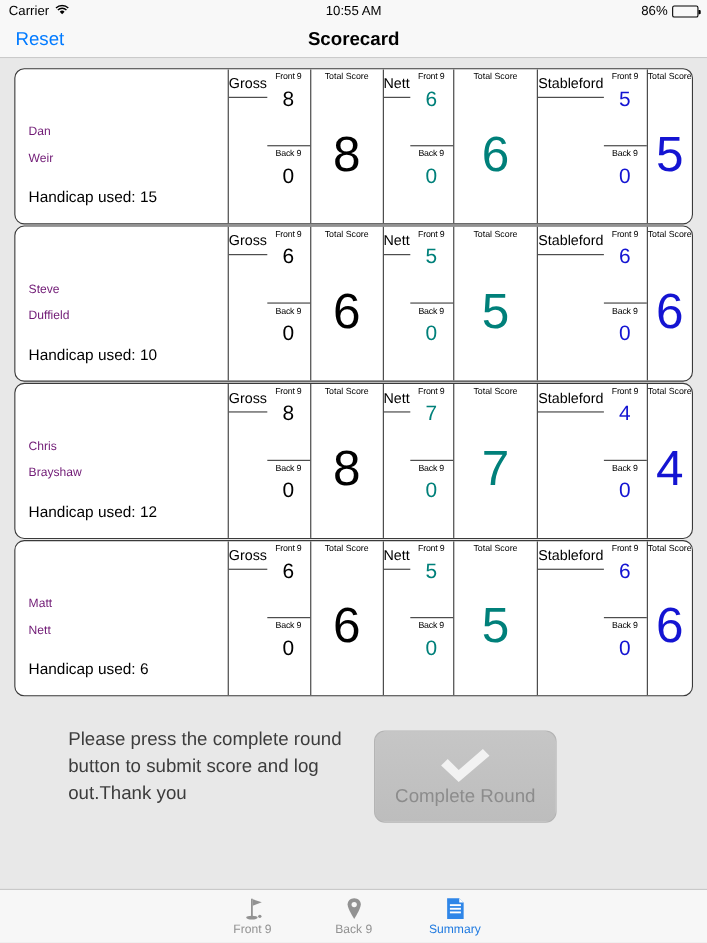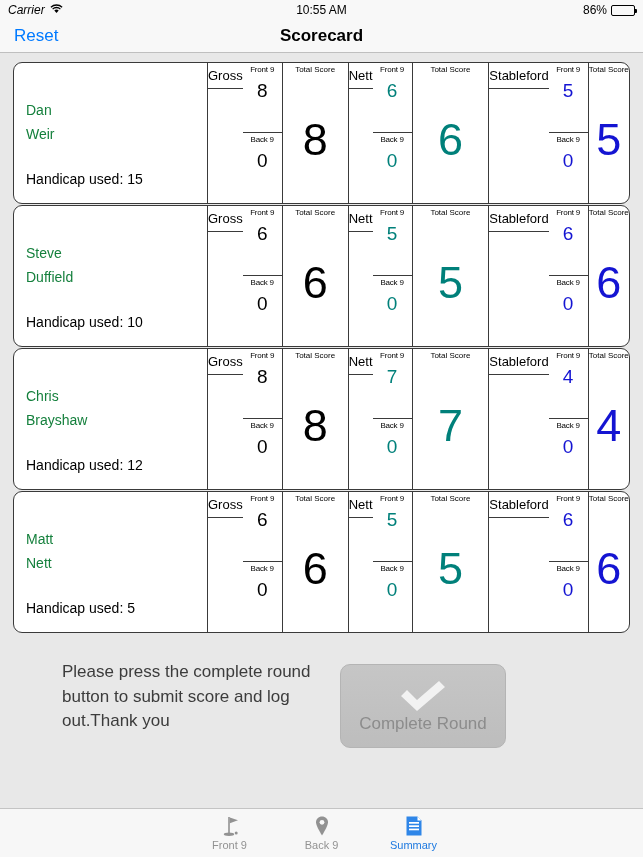--- a/index.html
+++ b/index.html
@@ -12,21 +12,21 @@
 
   
   .status-bar {
     height: 20px; width: 643px;
     display: flex; align-items: center;
     padding: 0 8px;
     font-size: 12px; color: #000;
     background: #f8f8f8;
     position: relative;
   }
-  .sb-left { display: flex; align-items: center; gap: 5px; font-style: italic; }
+  .sb-left { display: flex; align-items: center; gap: 5px; }
   .sb-center {
     position: absolute; left: 0; right: 0; text-align: center;
     font-size: 12px; font-weight: 500; pointer-events: none;
   }
   .sb-right {
     margin-left: auto; display: flex; align-items: center; gap: 4px;
     font-size: 12px;
   }
   .battery {
     width: 24px; height: 11px;
@@ -79,21 +79,21 @@
 
   
   .player-cell {
     width: 194px;
     border-right: 1.5px solid #3a3a3a;
     position: relative;
     flex: 0 0 194px;
   }
   .player-name {
     position: absolute; left: 12px;
-    font-size: 14px; color: #15803d; line-height: 1;
+    font-size: 11px; color: #701a75; line-height: 1; margin-top: 12px;
   }
   .player-first { top: 40px; }
   .player-last  { top: 64px; }
   .player-handicap {
     position: absolute; left: 12px; bottom: 16px;
     font-size: 14px; color: #000;
   }
 
   
   .metric {
@@ -421,21 +421,21 @@
             <span class="total-value" style="color:#1414d2">4</span>
           </div>
         </div>
       </div>
     </div>
 
     <div class="card">
       <div class="player-cell">
         <div class="player-name player-first">Matt</div>
         <div class="player-name player-last">Nett</div>
-        <div class="player-handicap">Handicap used: 5</div>
+        <div class="player-handicap">Handicap used: 6</div>
       </div>
 
       <div class="metric">
         <div class="metric-header">Gross</div>
         <div class="metric-body">
           <div class="halves">
             <div class="half front">
               <span class="half-label">Front 9</span>
               <span class="half-value" style="color:#000000">6</span>
             </div>

